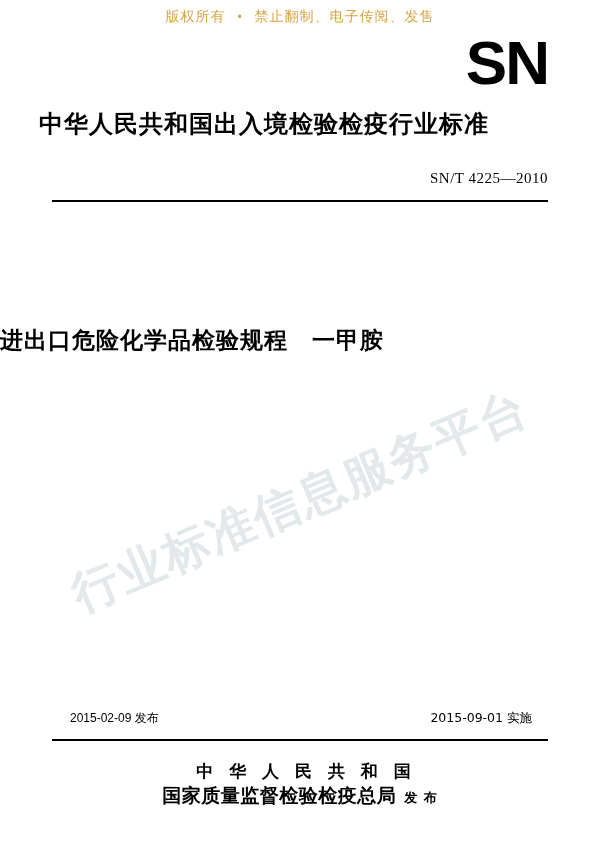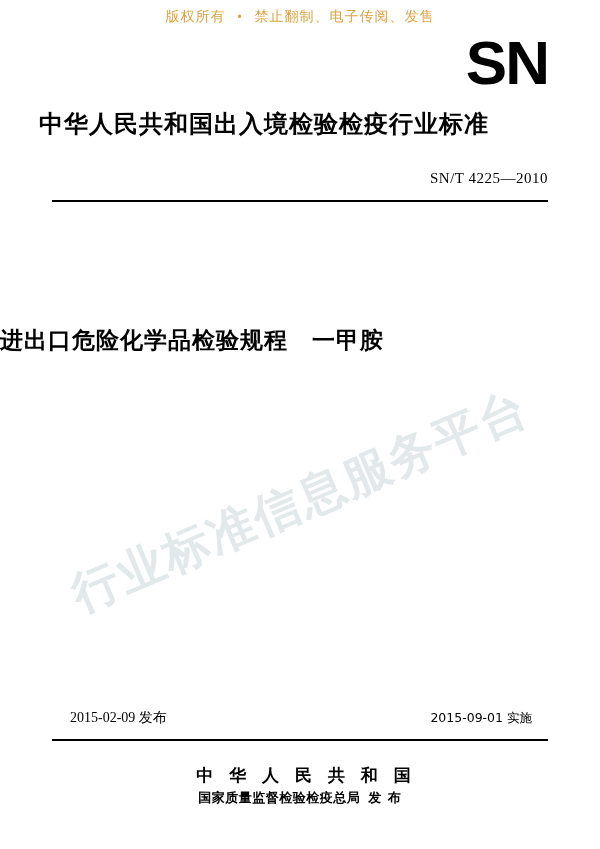--- a/index.html
+++ b/index.html
@@ -136,22 +136,22 @@
     pointer-events: none;
     letter-spacing: 2px;
     user-select: none;
   }
 
   
   .date-left {
     position: absolute;
     bottom: 122px;
     left: 70px;
-    font-family: Liberation Serif, serif;
-    font-size: 14px;
+    font-family: Liberation Sans, sans-serif;
+    font-size: 12px;
   }
   .date-right {
     position: absolute;
     bottom: 122px;
     right: 68px;
     font-family: "DejaVu Sans", sans-serif;
     font-size: 12.5px;
   }
 
   
@@ -177,21 +177,21 @@
   }
   .issuer .line1 {
     font-size: 17px;
     letter-spacing: 5px;
     padding-left: 12px;
   }
   .issuer .line2-wrap {
     white-space: nowrap;
   }
   .issuer .line2 {
-    font-size: 13px;
+    font-size: 19px;
     letter-spacing: 0.5px;
     margin-top: 32px;
   }
   .issuer .publish {
     font-size: 13px;
     font-weight: bold;
     margin-left: 8px;
     letter-spacing: 1px;
   }
 </style>

